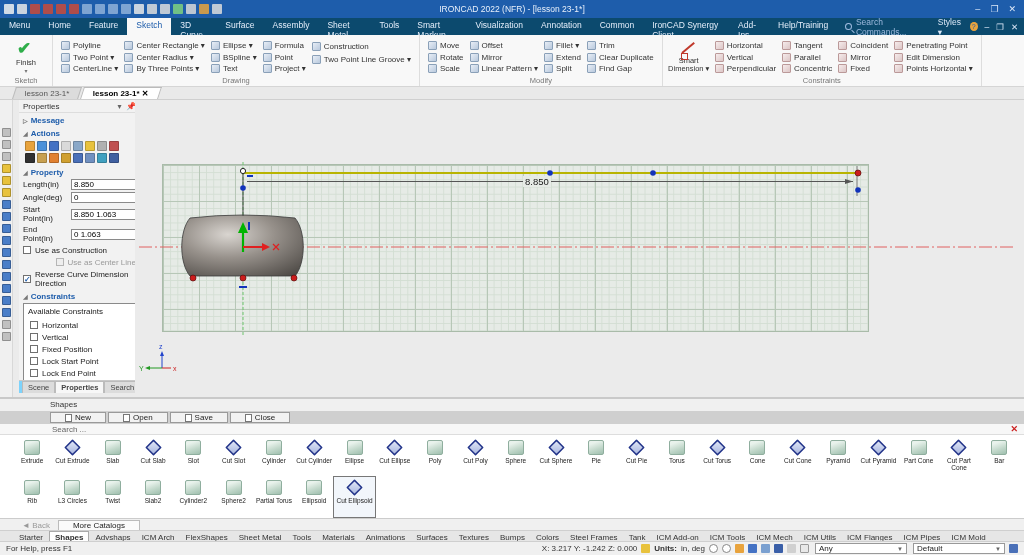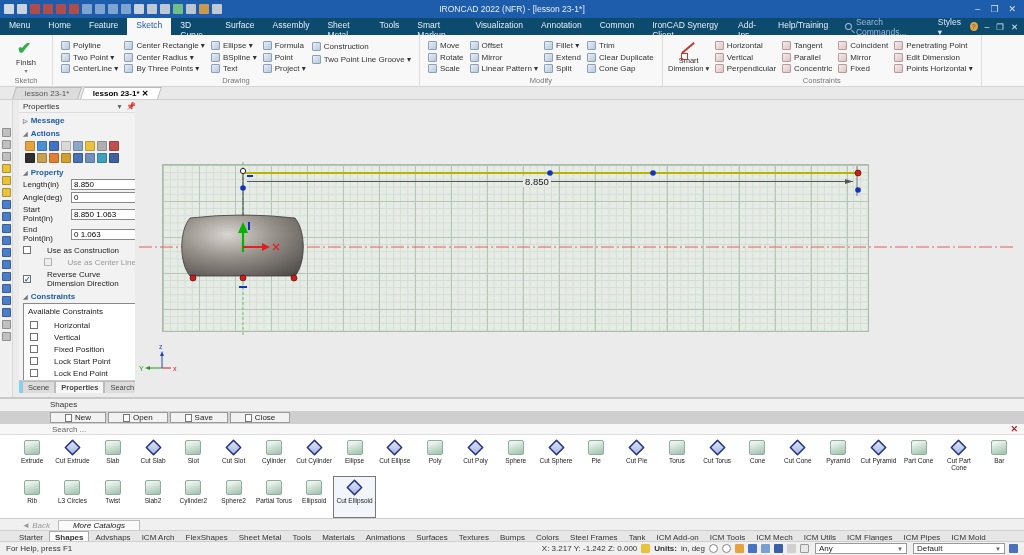--- a/index.html
+++ b/index.html
@@ -52,21 +52,21 @@
   .props{left:19px;top:100px;width:122px;height:293px;background:#f2f2f2;border-right:1px solid #c9c9c9;font-size:8px;overflow:hidden;}
   .props-header{display:flex;align-items:center;height:13px;padding:0 4px;color:#333;border-bottom:1px solid #ddd;}
   .props-header .sp{margin-left:auto;color:#666;}
   .sec{display:flex;align-items:center;gap:3px;padding:3px 4px 1px 4px;color:#1e5dab;font-weight:bold;}
   .sec .tri{color:#777;font-size:6px;}
   .actions-grid{display:flex;flex-wrap:wrap;gap:2px;padding:2px 6px;width:110px;}
   .act{width:10px;height:10px;border-radius:1px;border:1px solid rgba(0,0,0,.2);}
   .frow{display:flex;align-items:center;padding:1px 4px;gap:2px;}
   .frow label{width:46px;flex:0 0 46px;color:#222;}
   .frow input{flex:1;height:11px;border:1px solid #8a8a8a;background:#fff;font-size:8px;padding:0 2px;color:#000;}
-  .cbrow{display:flex;align-items:center;gap:16px;padding:1.5px 4px;color:#222;}
+  .cbrow{display:flex;align-items:center;gap:4px;padding:1.5px 4px;color:#222;}
   .cbrow.disabled{color:#9a9a9a;justify-content:flex-end;}
   .cb{width:8px;height:8px;border:1px solid #707070;background:#fff;flex:0 0 8px;font-size:8px;line-height:7px;text-align:center;color:#1e5dab;font-weight:bold;}
   .cbrow.disabled .cb{border-color:#b5b5b5;background:#eee;}
   .constraints-box{margin:1px 4px;border:1px solid #8a8a8a;background:#fff;height:86px;padding:2px 2px;}
   .constraints-box .bt{padding:1px 2px 3px 2px;color:#222;}
   .panel-tabs{position:absolute;bottom:0;left:0;width:122px;height:13px;display:flex;align-items:flex-end;background:#7dd3fc;border-top:1px solid #c9c9c9;padding-left:3px;font-size:7.5px;}
   .ptab{padding:1px 5px;border:1px solid #bbb;border-bottom:none;background:#dcdcdc;color:#444;display:flex;gap:2px;align-items:center;}
   .ptab.active{background:#f7f7f7;font-weight:bold;}
 
   
@@ -91,21 +91,21 @@
   .shapes-search{height:11px;display:flex;align-items:center;padding-left:52px;font-size:8px;color:#666;border-bottom:1px solid #ddd;background:#f7f7f7;}
   .search-x{margin-left:auto;margin-right:6px;color:#cc2222;font-weight:bold;font-size:9px;}
   .items{background:#fff;height:84px;padding:2px 0 0 12px;border-bottom:1px solid #ccc;}
   .cat-row{display:flex;height:40px;}
   .cat-item{width:40.3px;display:flex;flex-direction:column;align-items:center;padding-top:3px;cursor:default;}
   .cat-item .cic{margin-bottom:2px;}
   .cat-item .clabel{font-size:6.5px;color:#222;text-align:center;line-height:1.1;}
   .cat-item.selected{outline:1px solid #777;background:#f2f6fb;}
   .cube{width:16px;height:15px;background:linear-gradient(160deg,#e9f2ec 20%,#c2d8cb 60%,#9fbfae);border:1px solid #8fae9e;border-radius:2px;}
   .diamond{width:15px;height:15px;background:linear-gradient(135deg,#dfe5f7,#aab8e0);border:2px solid #22348a;transform:rotate(45deg) scale(.78);border-radius:1px;}
-  .shapes-nav{height:11px;display:flex;align-items:flex-end;padding-left:14px;background:#f0f0f0;font-size:8px;font-style:italic;}
+  .shapes-nav{height:11px;display:flex;align-items:flex-end;padding-left:14px;background:#f0f0f0;font-size:8px;}
   .navbtn{padding:0 8px;color:#999;}
   .morecat{padding:0 14px;background:#fafafa;border:1px solid #bbb;border-bottom:none;color:#222;}
   .cat-tabs{height:13px;display:flex;align-items:flex-end;padding-left:14px;background:#e6e6e6;border-top:1px solid #cfcfcf;font-size:8px;gap:1px;}
   .ctab{padding:1px 5px;color:#333;}
   .ctab.active{background:#fff;border:1px solid #aaa;border-bottom:none;font-weight:bold;}
 
   
   .statusbar{left:0;top:541px;width:1024px;height:14px;background:#f0f0f0;border-top:1px solid #cfcfcf;display:flex;align-items:center;font-size:8px;color:#333;}
   .statusbar .help{padding-left:6px;}
   .coords{margin-left:auto;}
@@ -306,21 +306,21 @@
             <div class="ritem">
               <span class="ricon"></span>
               <span class="rlabel">Trim</span>
             </div>
             <div class="ritem">
               <span class="ricon"></span>
               <span class="rlabel">Clear Duplicate</span>
             </div>
             <div class="ritem">
               <span class="ricon"></span>
-              <span class="rlabel">Cone Gap</span>
+              <span class="rlabel">Find Gap</span>
             </div>
           </div>
         </div>
       <div class="rgroup-label">Modify</div>
     </div>
     <div class="rgroup cons">
       <div class="bigbtn">
         <span class="bicon smartdim-icon"></span>
         <span class="blabel">Smart Dimension ▾</span>
       </div>

